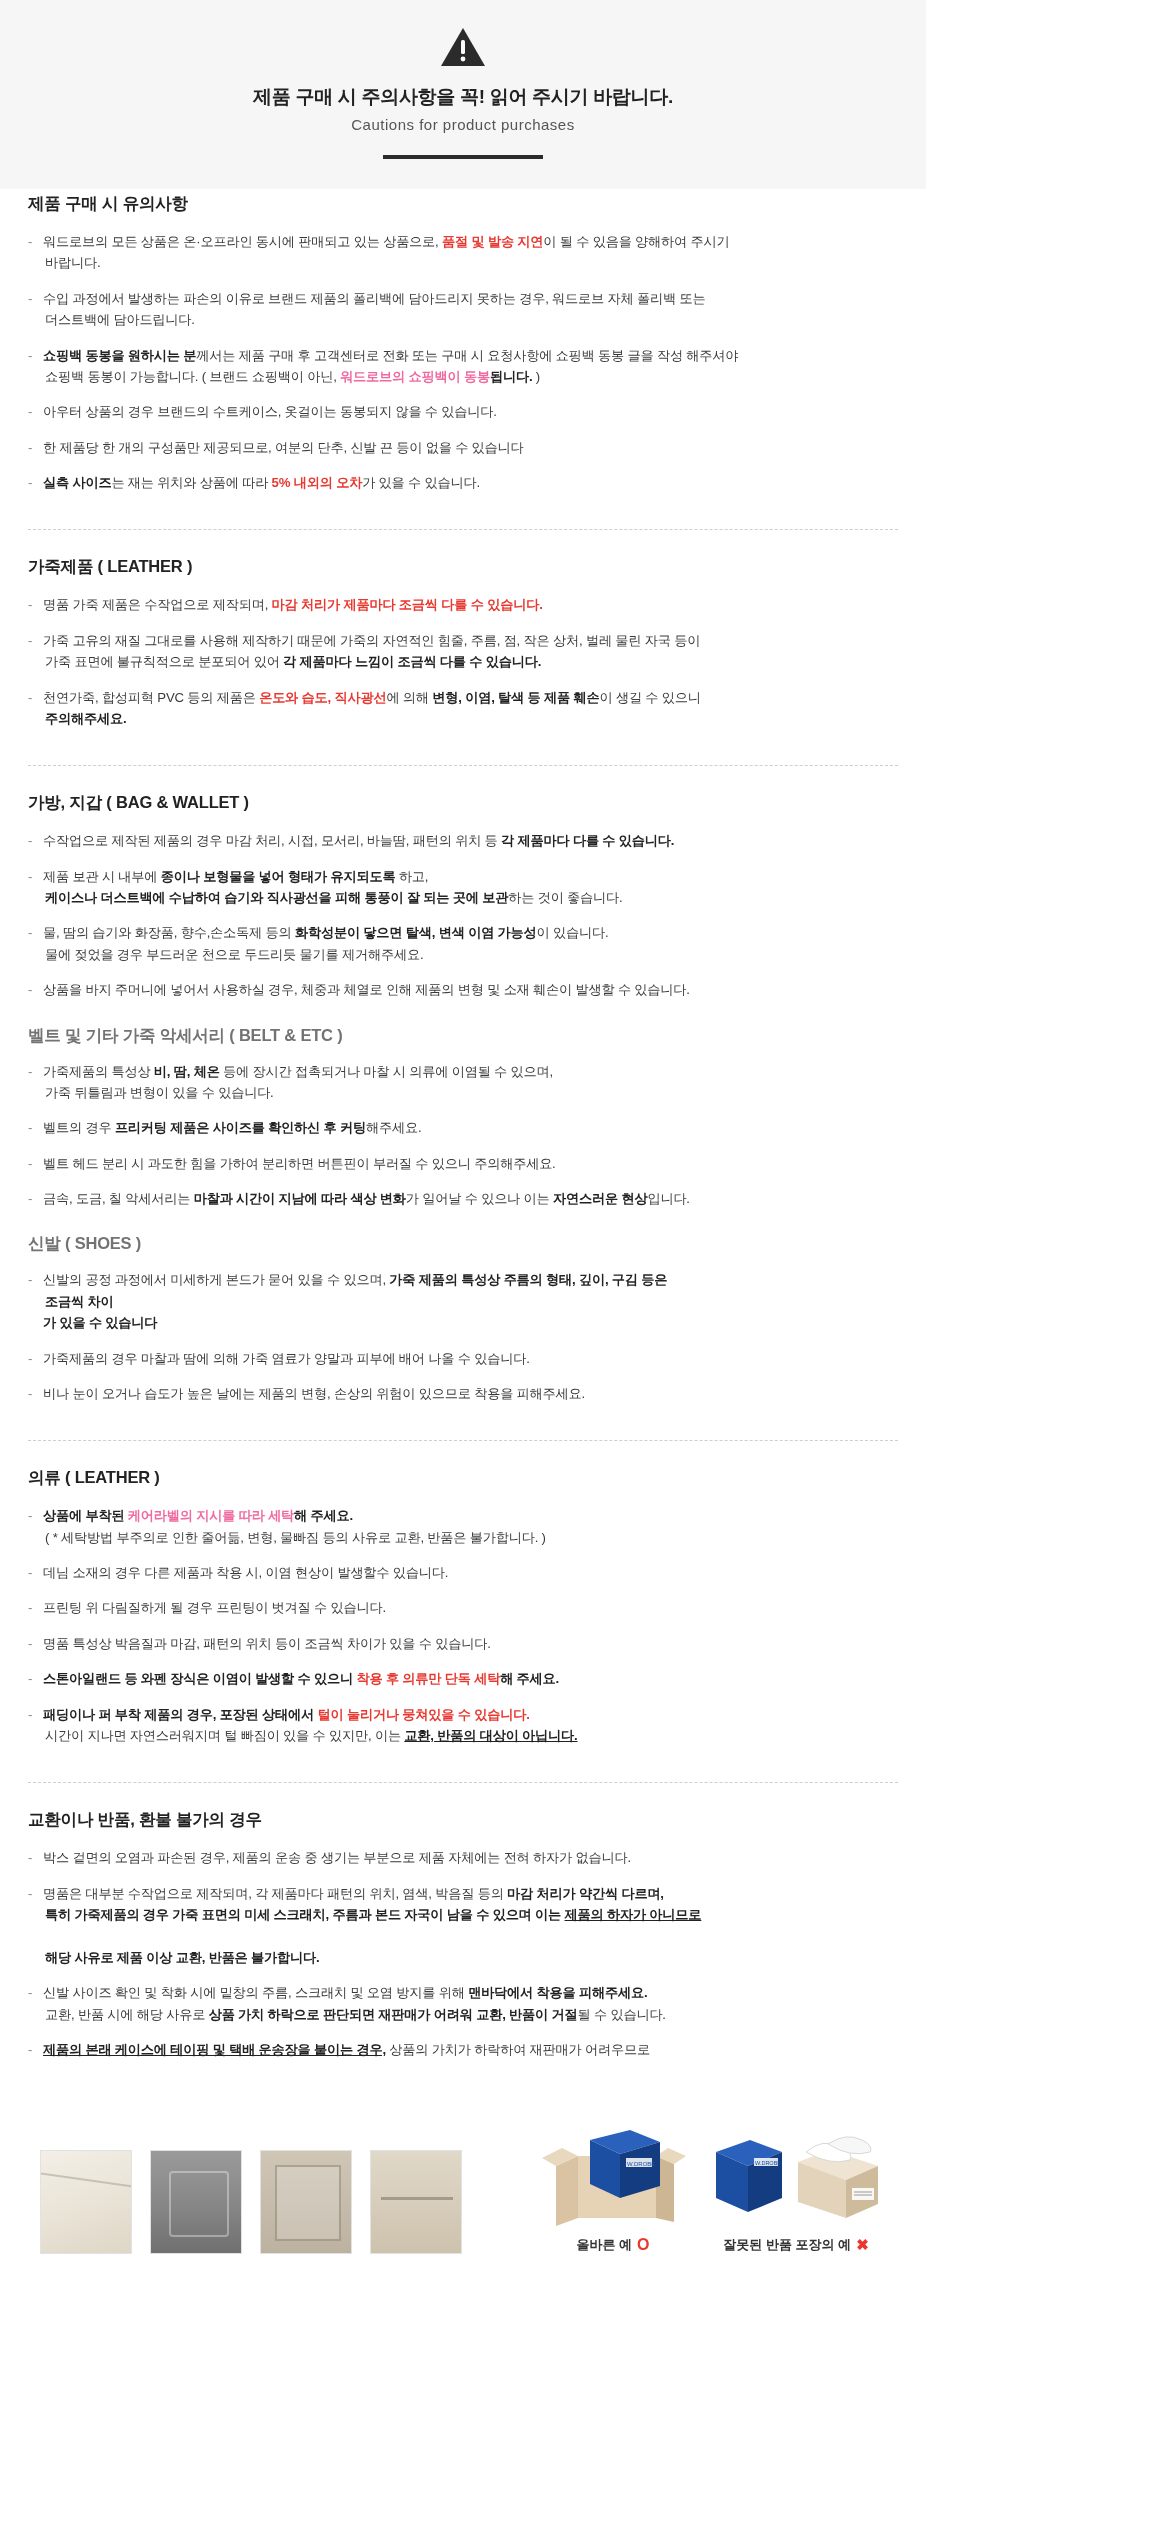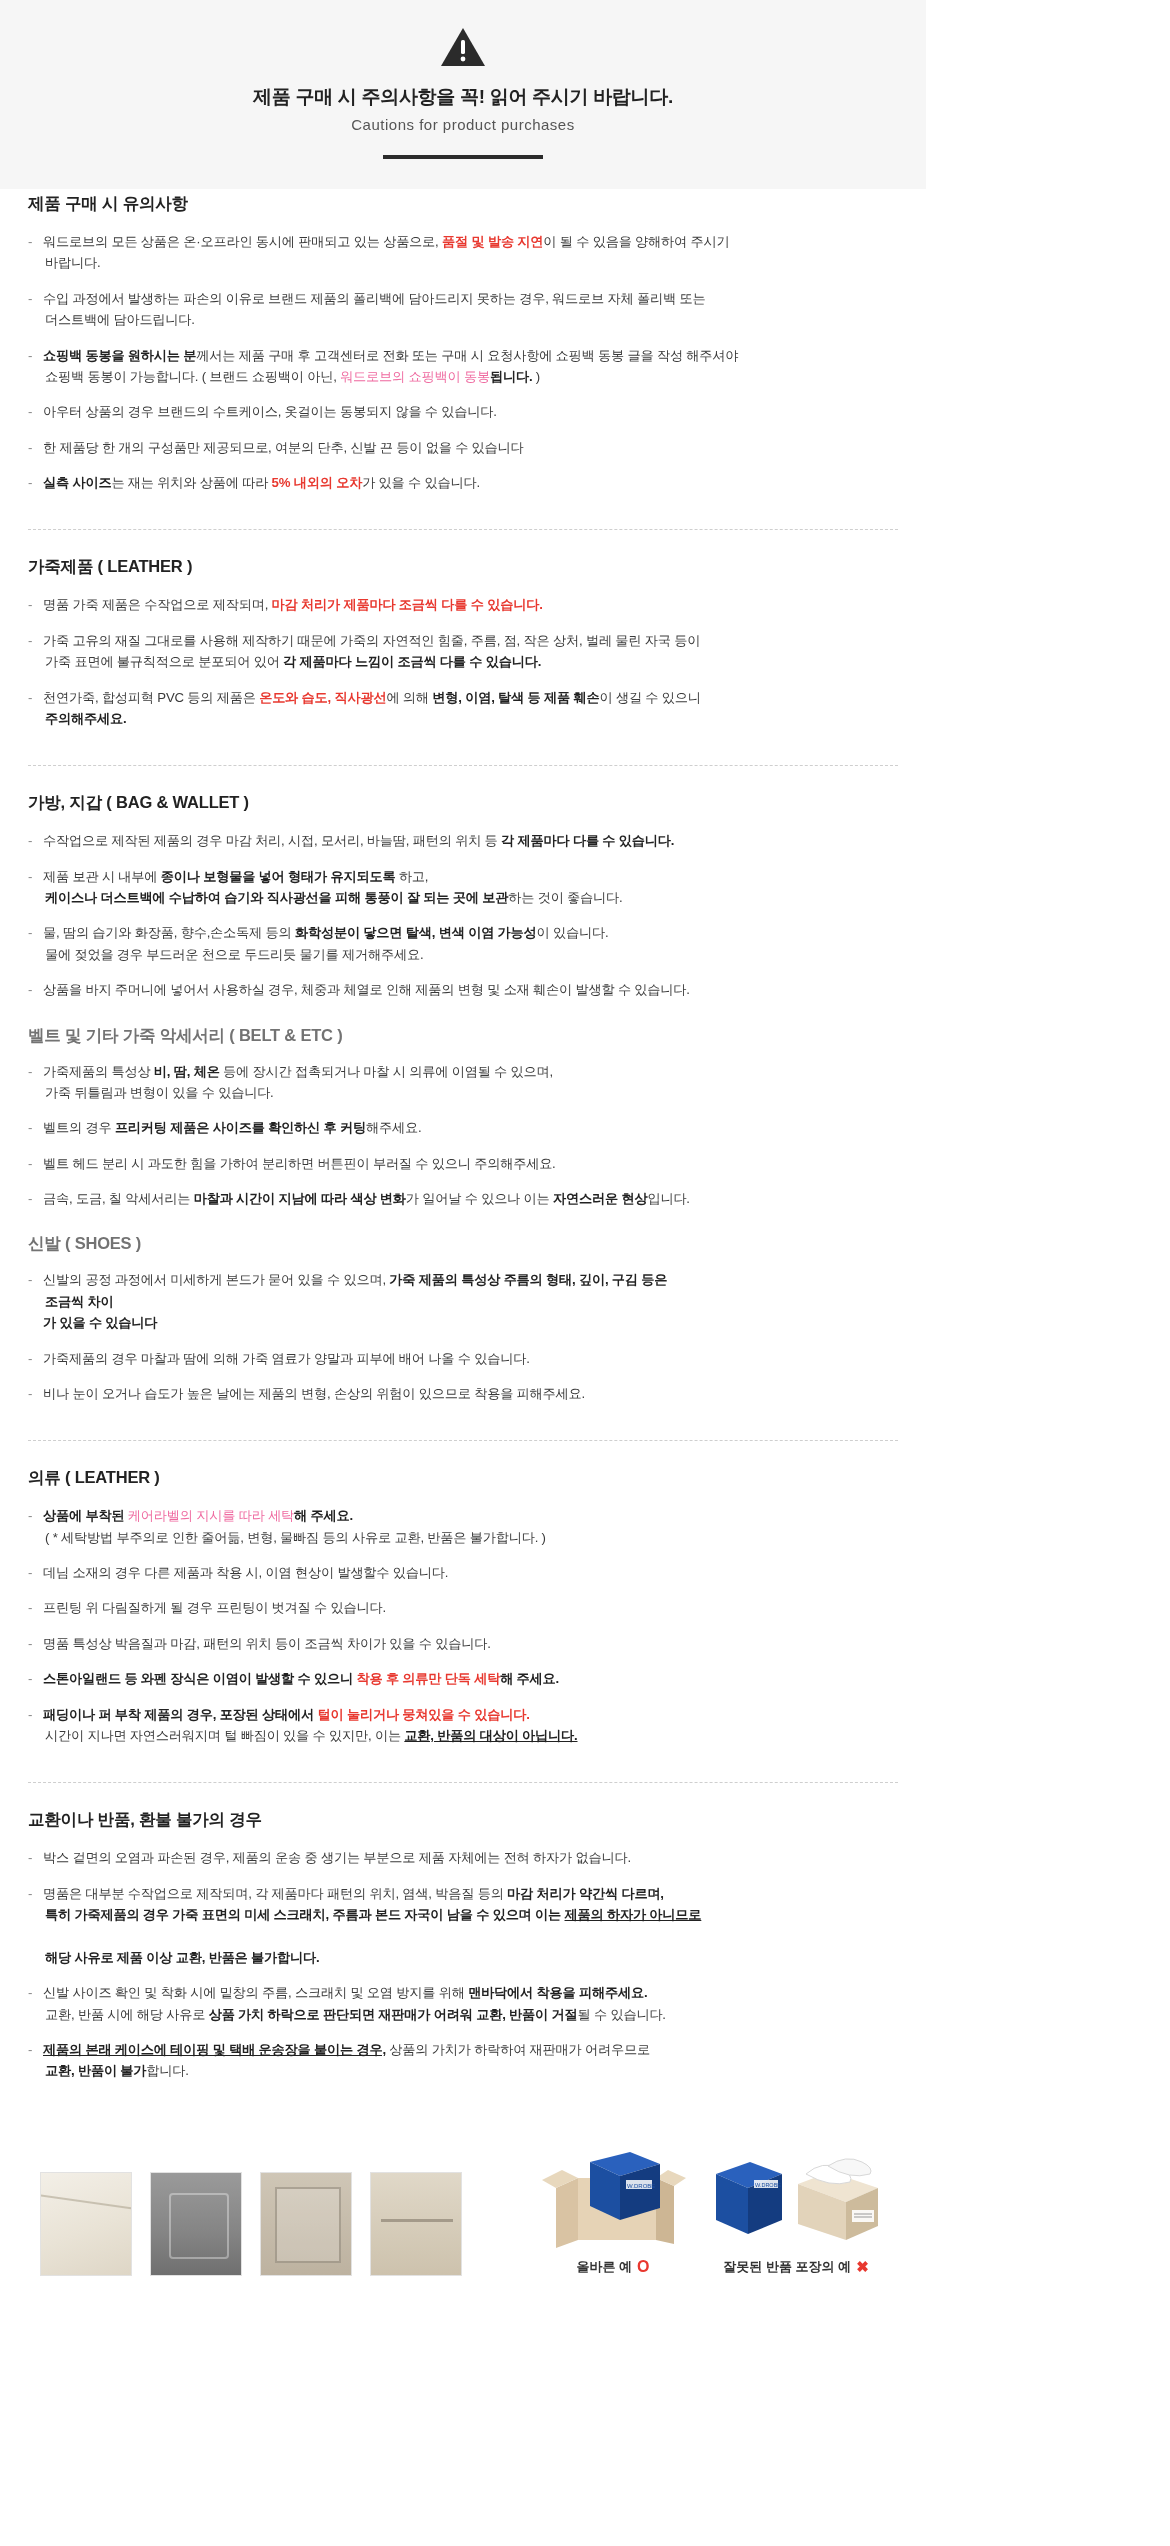--- a/index.html
+++ b/index.html
@@ -72,21 +72,21 @@
     content: "-";
     position: absolute;
     left: 0; top: 0;
     color: #888;
   }
   ul.items > li .ln { display: block; }
   ul.items > li .ln.indent { padding-left: 2px; }
 
   .b { font-weight: bold; color: #222; }
   .red { color: #e8382f; font-weight: bold; }
-  .pink { color: #ef6aa0; font-weight: normal; }
+  .pink { color: #ef6aa0; font-weight: bold; }
   .u { text-decoration: underline; }
   .bu { font-weight: bold; color: #222; text-decoration: underline; }
 
   
   .strip {
     padding: 26px 40px 10px 40px;
     display: flex;
     align-items: flex-end;
     gap: 18px;
   }
@@ -207,21 +207,21 @@
         <li><span class="b">패딩이나 퍼 부착 제품의 경우, 포장된 상태에서 <span class="red">털이 눌리거나 뭉쳐있을 수 있습니다.</span></span><br><span class="ln indent">시간이 지나면 자연스러워지며 털 빠짐이 있을 수 있지만, 이는 <span class="bu">교환, 반품의 대상이 아닙니다.</span></span></li>
       </ul>
     </div>
 
     <div class="section">
       <h2 class="sec-title">교환이나 반품, 환불 불가의 경우</h2>
       <ul class="items">
         <li>박스 겉면의 오염과 파손된 경우, 제품의 운송 중 생기는 부분으로 제품 자체에는 전혀 하자가 없습니다.</li>
         <li>명품은 대부분 수작업으로 제작되며, 각 제품마다 패턴의 위치, 염색, 박음질 등의 <span class="b">마감 처리가 약간씩 다르며,</span><br><span class="ln indent"><span class="b">특히 가죽제품의 경우 가죽 표면의 미세 스크래치, 주름과 본드 자국이 남을 수 있으며 이는 <span class="u">제품의 하자가 아니므로</span></span></span><br><span class="ln indent"><span class="b">해당 사유로 제품 이상 교환, 반품은 불가합니다.</span></span></li>
         <li>신발 사이즈 확인 및 착화 시에 밑창의 주름, 스크래치 및 오염 방지를 위해 <span class="b">맨바닥에서 착용을 피해주세요.</span><br><span class="ln indent">교환, 반품 시에 해당 사유로 <span class="b">상품 가치 하락으로 판단되면 재판매가 어려워 교환, 반품이 거절</span>될 수 있습니다.</span></li>
-        <li><span class="bu">제품의 본래 케이스에 테이핑 및 택배 운송장을 붙이는 경우,</span> 상품의 가치가 하락하여 재판매가 어려우므로<br><span class="ln indent"><span class="b">교환, 반품이 불가</span>합니다.</span></li>
+        <li><span class="bu">제품의 본래 케이스에 테이핑 및 택배 운송장을 붙이는 경우,</span> 상품의 가치가 하락하여 재판매가 어려우므로<br></li>
       </ul>
     </div>
   </div>
 
   <div class="strip">
     <div class="photo p1"></div>
     <div class="photo p2"></div>
     <div class="photo p3"></div>
     <div class="photo p4"></div>
 

